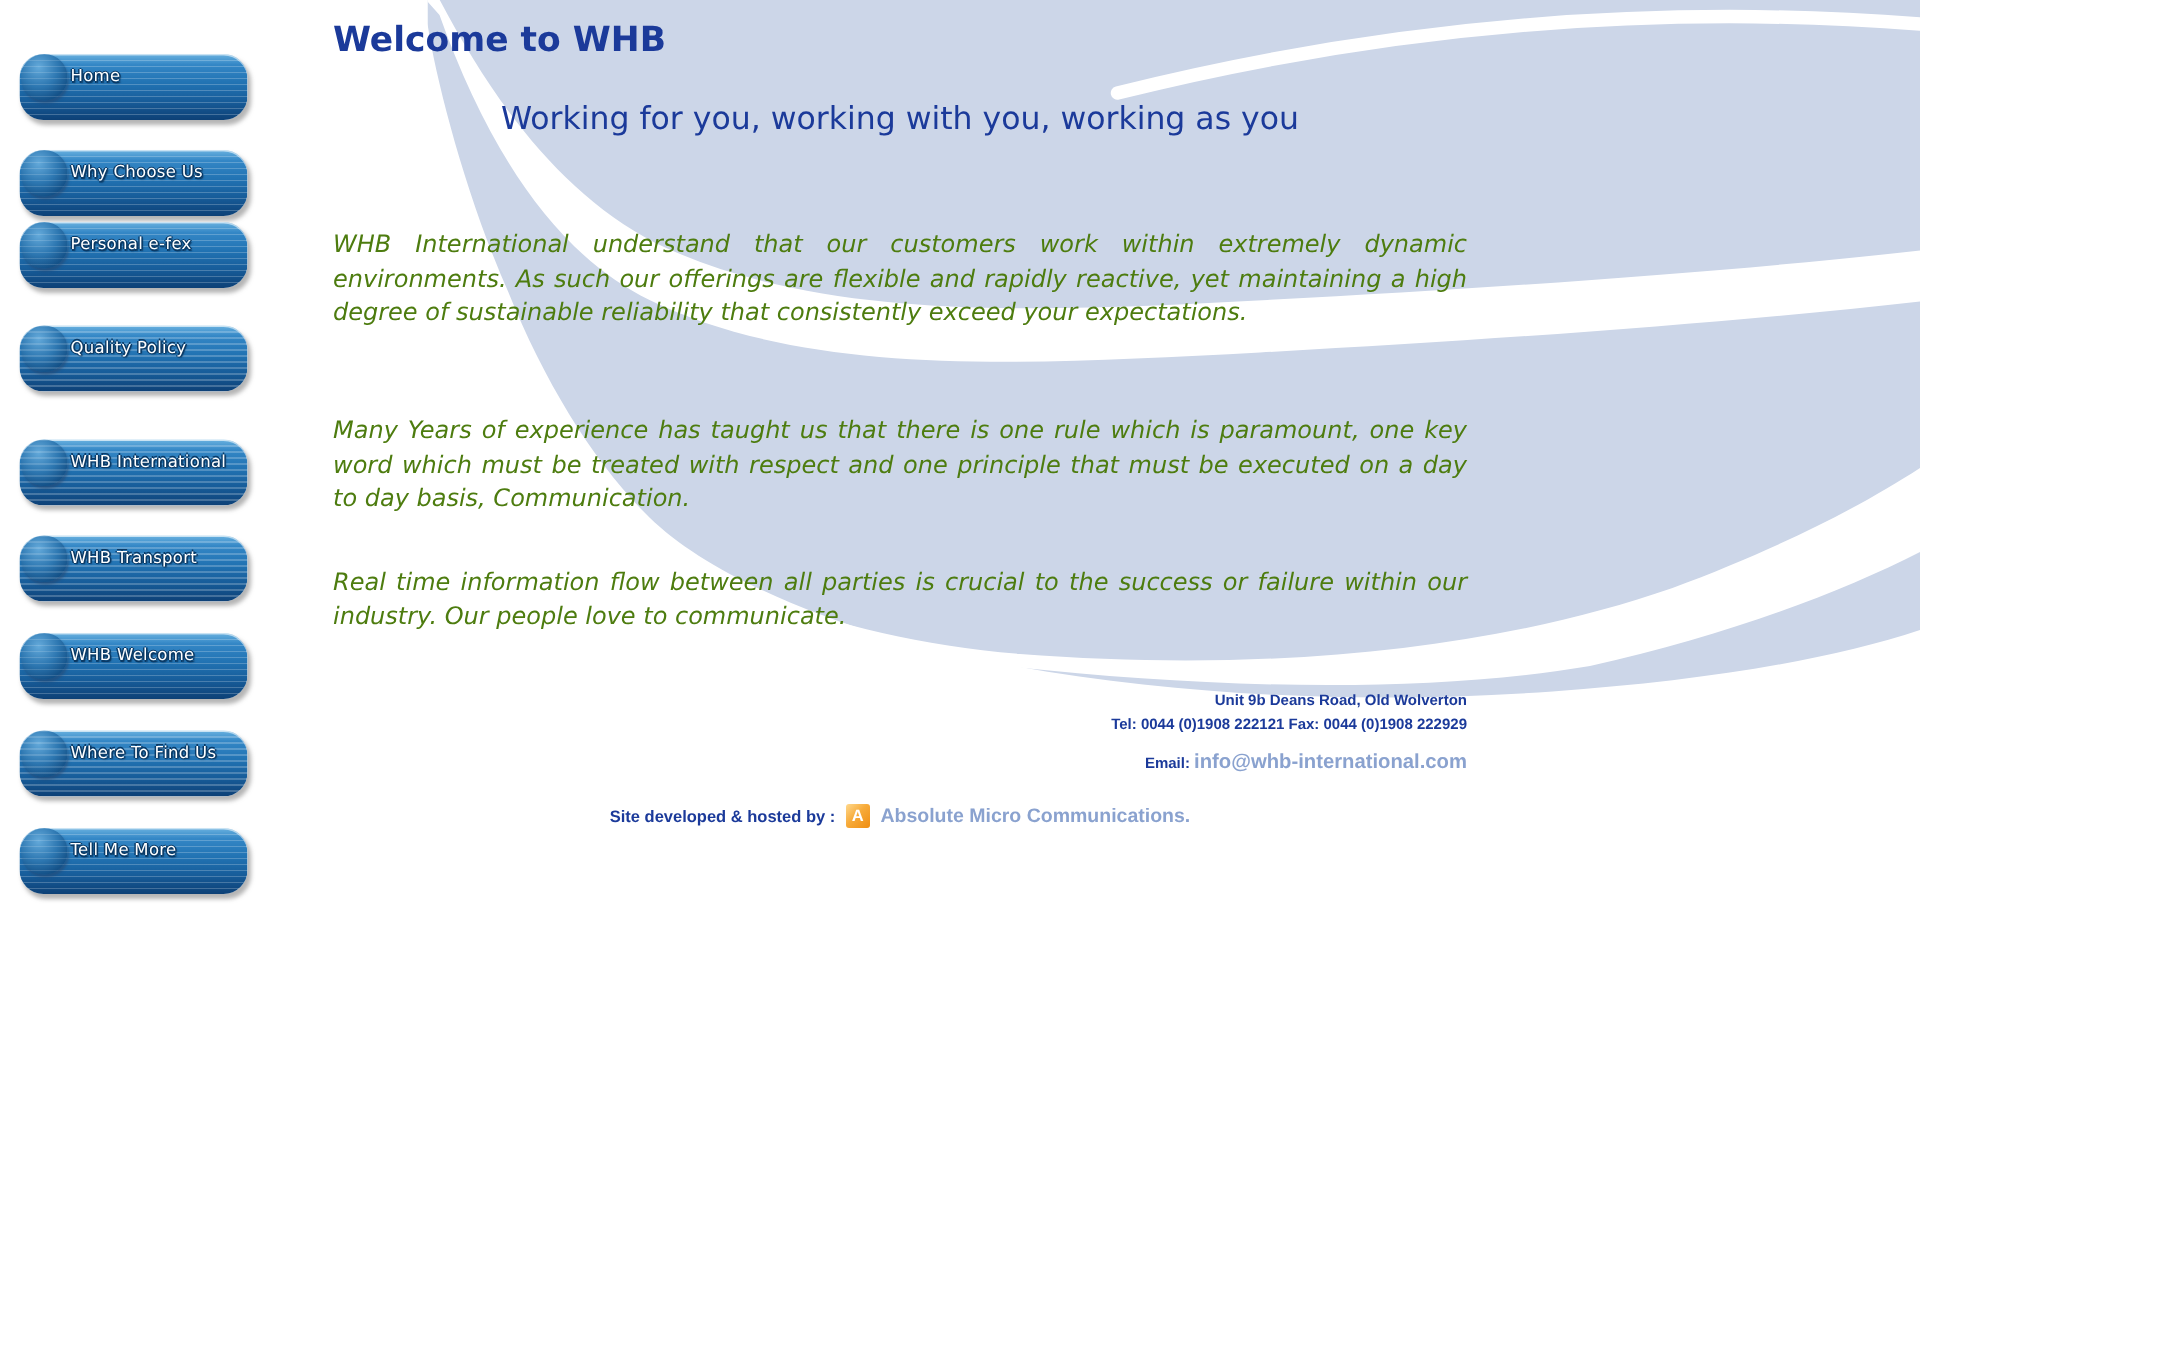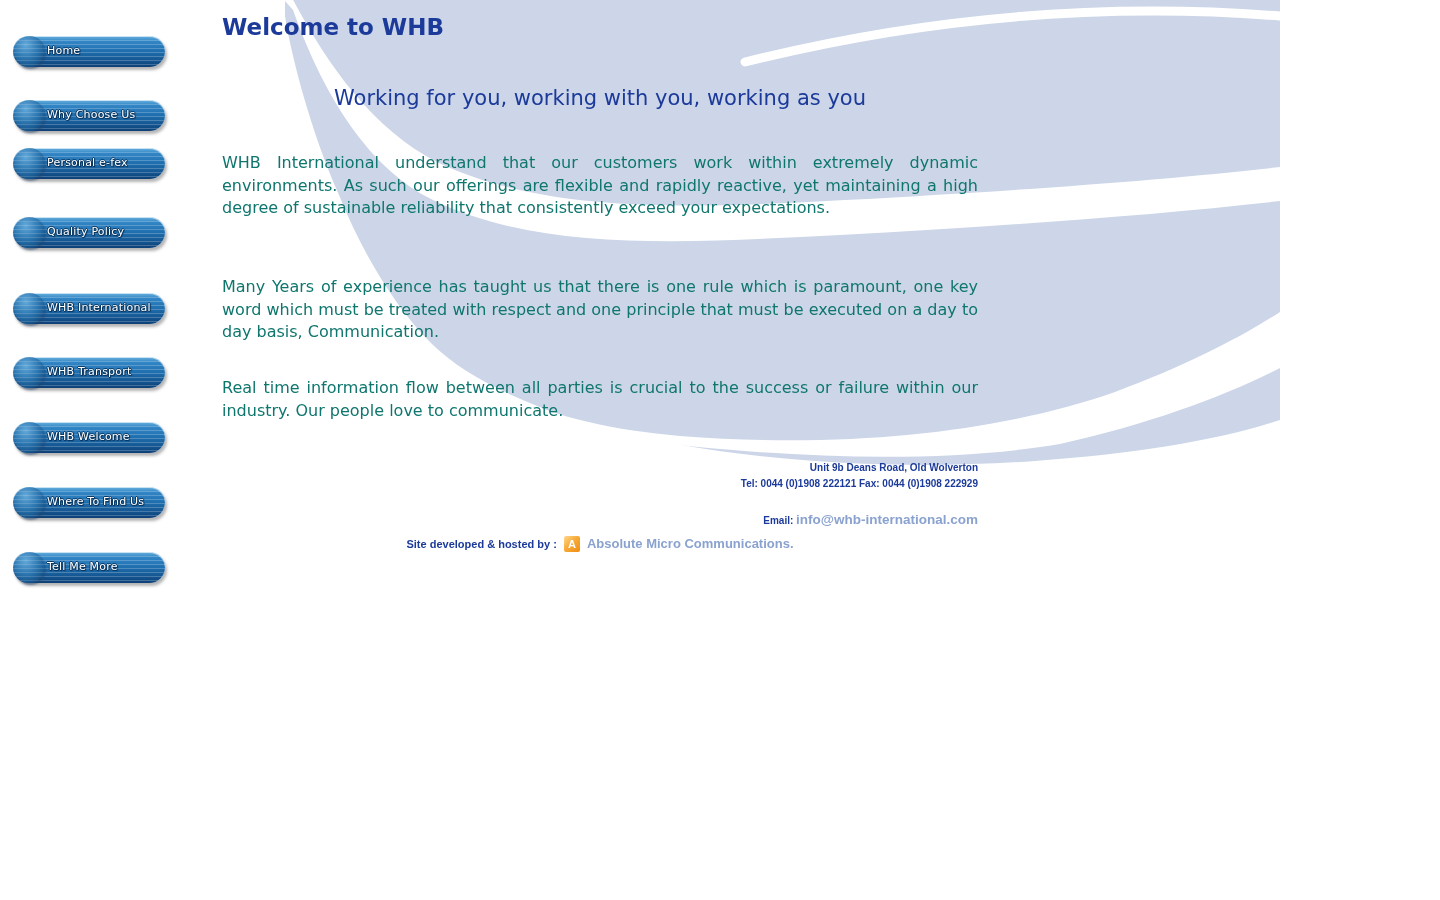--- a/index.html
+++ b/index.html
@@ -4,21 +4,21 @@
 <style>
   * { margin:0; padding:0; box-sizing:border-box; }
   html,body { width:1440px; height:900px; background:#ffffff; overflow:hidden; }
   body { font-family:"DejaVu Sans", sans-serif; position:relative; }
 
   
   .bg-graphic { position:absolute; left:285px; top:0; width:995px; height:545px; pointer-events:none; }
 
   
   .nav-btn {
-    position:absolute; left:13px; width:152px; height:31px;
+    position:absolute; left:13px; width:152px; height:44px;
     border-radius:16px; cursor:pointer;
     background:
       repeating-linear-gradient(180deg, rgba(255,255,255,0.22) 0 1px, rgba(255,255,255,0) 1px 4px),
       linear-gradient(180deg, #6ab2e0 0%, #3487c6 16%, #2172b2 45%, #175c99 72%, #0d4076 100%);
     box-shadow: 2px 3px 3px rgba(120,120,120,0.55), inset 0 1px 0 rgba(255,255,255,0.55);
     text-decoration: underline;
   }
   .nav-btn::before {           
     content:""; position:absolute; left:1px; top:0px; width:31px; height:31px;
     border-radius:50%;
@@ -31,30 +31,30 @@
     position:absolute; left:34px; top:0; height:31px; line-height:30px;
     font-size:11px; color:#ffffff; letter-spacing:0.2px; white-space:nowrap;
     text-shadow: 1px 0 0 #0a3a66, -1px 0 0 #0a3a66, 0 1px 0 #0a3a66, 0 -1px 0 #0a3a66, 1px 1px 1px #072c50;
   }
 
   
   .content { position:absolute; left:222px; top:0; width:756px; }
   .page-title { position:absolute; top:4px; width:100%; 
     font-size:23px; color:#1b3a9a;margin-top:10px; }
   .subtitle { position:absolute; top:66px; width:100%; text-align:center;
-    font-size:21px; line-height:26px; color:#1b3a9a;margin-top:19px; }
+    font-size:21px; line-height:26px; color:#1b3a9a; }
   .para { position:absolute; width:100%; font-size:16px; line-height:22.5px;
-    color:#0f766e; text-align:justify; }
+    color:#4d7c0f; text-align:justify;font-style:italic; }
   #p1 { top:152px; } #p2 { top:276px; } #p3 { top:377px; }
 
   
   .address { position:absolute; top:460px; width:100%; text-align:right;
     font-family:"Liberation Sans", sans-serif; font-weight:bold;
     font-size:10px; line-height:16px; color:#1b3a9a; }
-  .email-line { margin-top:20px; }
+  .email-line { margin-top:8px; }
   .email-link { font-size:13.5px; font-weight:bold; color:#8aa2cf; text-decoration:none; }
   .credit { position:absolute; top:536px; width:100%; text-align:center;
     font-family:"Liberation Sans", sans-serif; font-size:11px; font-weight:bold; color:#1b3a9a; }
   .amc-icon { display:inline-block; vertical-align:middle; width:16px; height:16px;
     margin:0 4px 2px 4px; border-radius:2px; text-align:center;
     background:linear-gradient(135deg, #ffd98e 0%, #f7ab3a 45%, #ef8d12 100%);
     color:#ffffff; font-size:11px; font-weight:bold; line-height:16px; cursor:pointer; }
   .amc-link { font-size:13px; font-weight:bold; color:#8aa2cf; text-decoration:none; }
 </style>
 </head>

